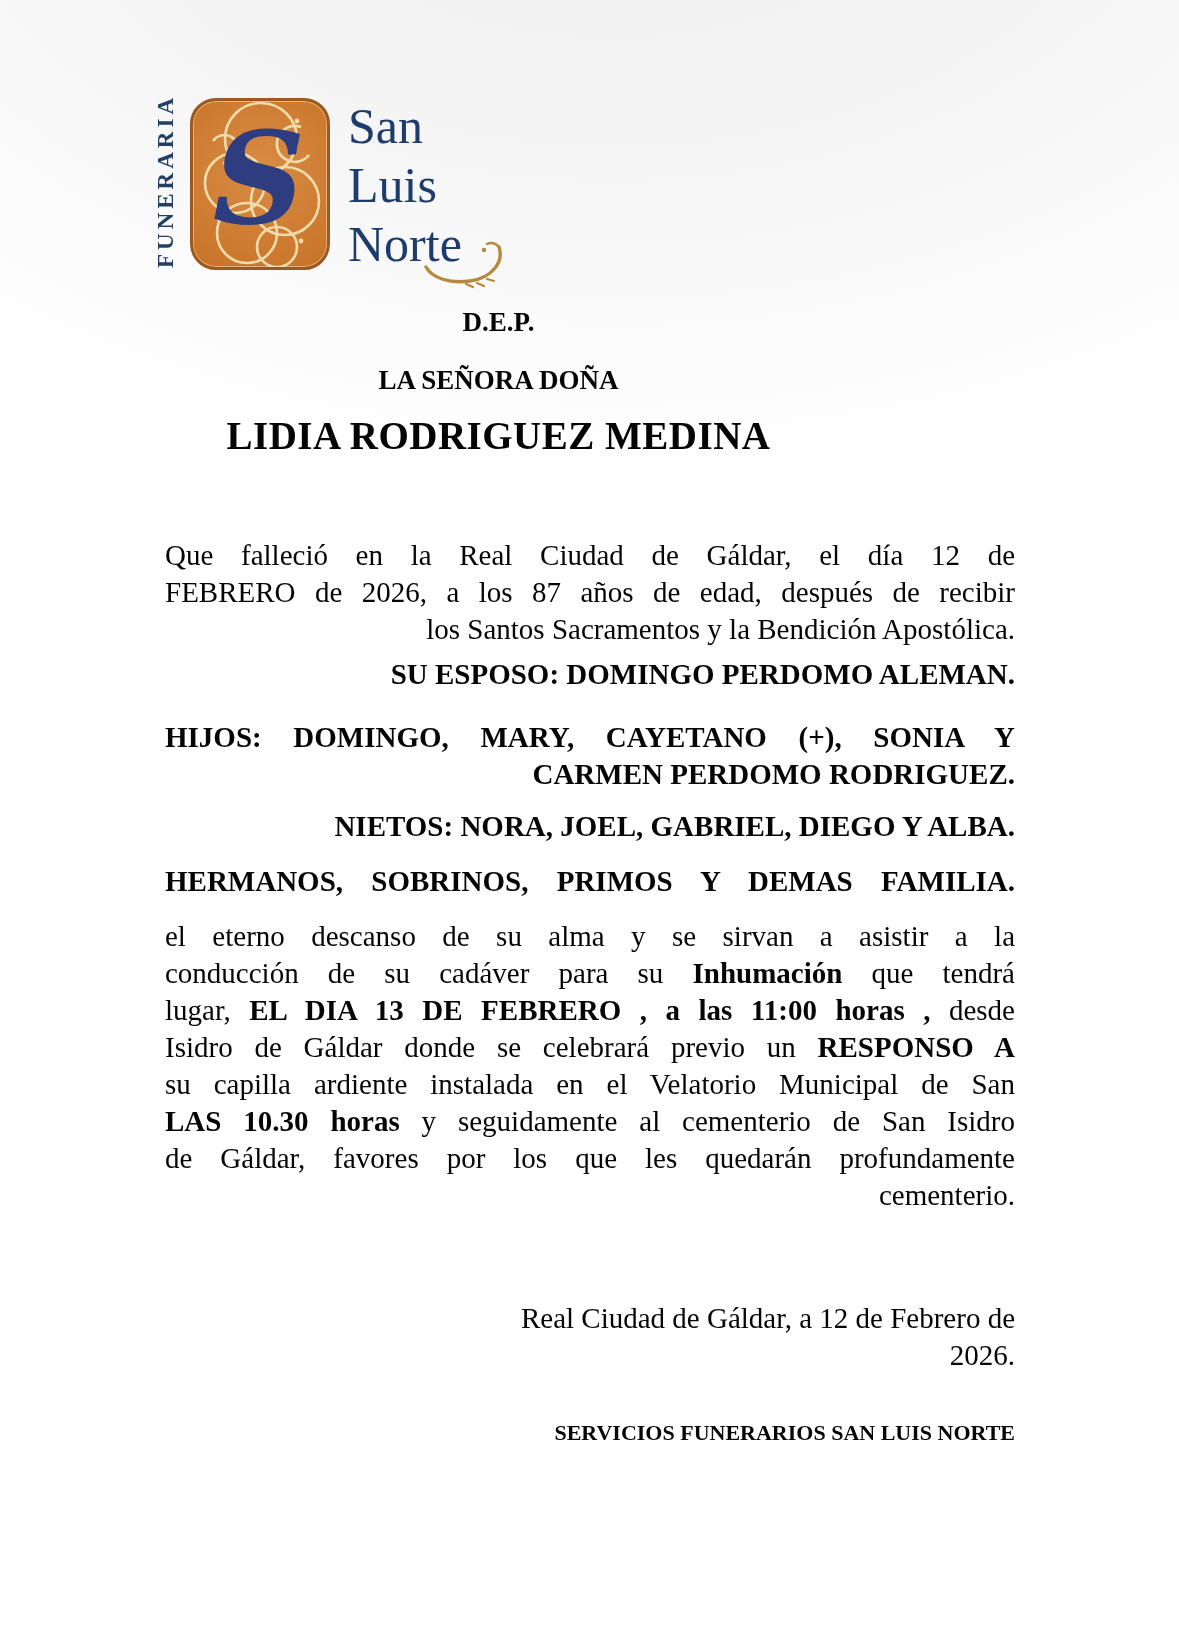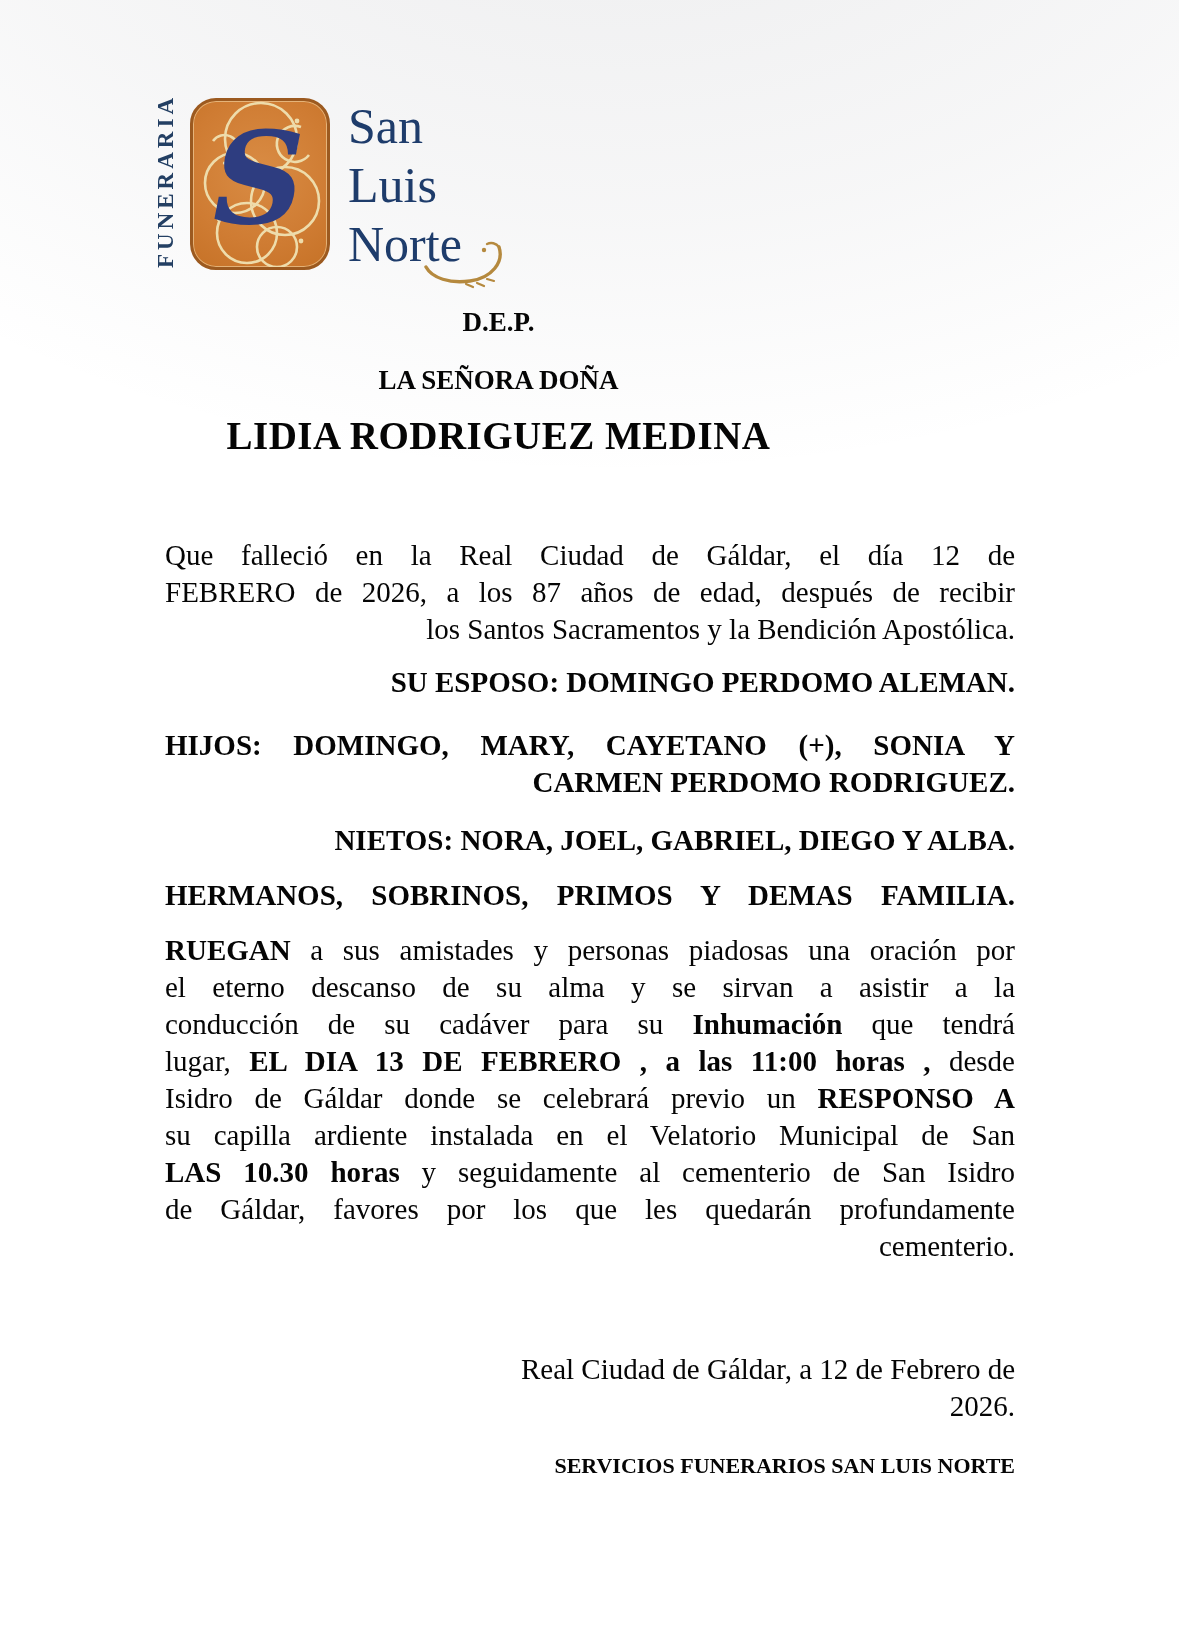--- a/index.html
+++ b/index.html
@@ -47,27 +47,27 @@
   .sal{top:363px;font-size:27px;line-height:34px;}
   .name{top:412px;font-size:39px;line-height:48px;letter-spacing:0.5px;}
 
   
   .content{position:absolute;left:165px;top:537px;width:850px;font-size:29px;line-height:37px;}
   .para{margin:0 0 18px 0;}
   .para.bold{font-weight:700;}
   .line{text-align:right;}
   .line.just{text-align:justify;text-align-last:justify;text-justify:inter-word;}
   .b{font-weight:700;}
-  .para[data-pname="death-notice"]{margin-bottom:16px;}
+  .para[data-pname="death-notice"]{margin-bottom:8px;}
   .para[data-pname="esposo"]{margin-bottom:26px;}
-  .para[data-pname="hijos"]{margin-bottom:21px;}
+  .para[data-pname="hijos"]{margin-bottom:15px;}
   .para[data-pname="nietos"]{margin-bottom:18px;}
   .para[data-pname="hermanos"]{margin-bottom:18px;}
   .para[data-pname="ruegan"]{margin-bottom:86px;}
-  .para[data-pname="dateline"]{margin-bottom:22px;}
+  .para[data-pname="dateline"]{margin-bottom:40px;}
   .para[data-pname="services"],.para[data-pname="phone"]{font-size:22px;line-height:38px;margin-bottom:18px;}
   .para[data-pname="phone"]{margin-bottom:0;}
 </style>
 </head>
 <body>
 
 <div class="doc">
   <div class="vignette"></div>
 
   <div class="logo">
@@ -128,21 +128,20 @@
         <div class="line just"><span>HIJOS: DOMINGO, MARY, CAYETANO (+), SONIA Y</span></div>
         <div class="line"><span>CARMEN PERDOMO RODRIGUEZ.</span></div>
       </div>
       <div class="para bold" data-pname="nietos">
         <div class="line"><span>NIETOS: NORA, JOEL, GABRIEL, DIEGO Y ALBA.</span></div>
       </div>
       <div class="para bold" data-pname="hermanos">
         <div class="line just"><span>HERMANOS, SOBRINOS, PRIMOS Y DEMAS FAMILIA.</span></div>
       </div>
       <div class="para" data-pname="ruegan">
-        <div class="line just"><span class="b">RUEGAN</span><span> a sus amistades y personas piadosas una oración por</span></div>
         <div class="line just"><span>el eterno descanso de su alma y se sirvan a asistir a la</span></div>
         <div class="line just"><span>conducción de su cadáver para su </span><span class="b">Inhumación</span><span> que tendrá</span></div>
         <div class="line just"><span>lugar, </span><span class="b">EL DIA 13 DE FEBRERO , a las 11:00 horas ,</span><span> desde</span></div>
         <div class="line just"><span>Isidro de Gáldar donde se celebrará previo un </span><span class="b">RESPONSO A</span></div>
         <div class="line just"><span>su capilla ardiente instalada en el Velatorio Municipal de San</span></div>
         <div class="line just"><span class="b">LAS 10.30 horas</span><span> y seguidamente al cementerio de San Isidro</span></div>
         <div class="line just"><span>de Gáldar, favores por los que les quedarán profundamente</span></div>
         <div class="line"><span>cementerio.</span></div>
       </div>
       <div class="para" data-pname="dateline">

